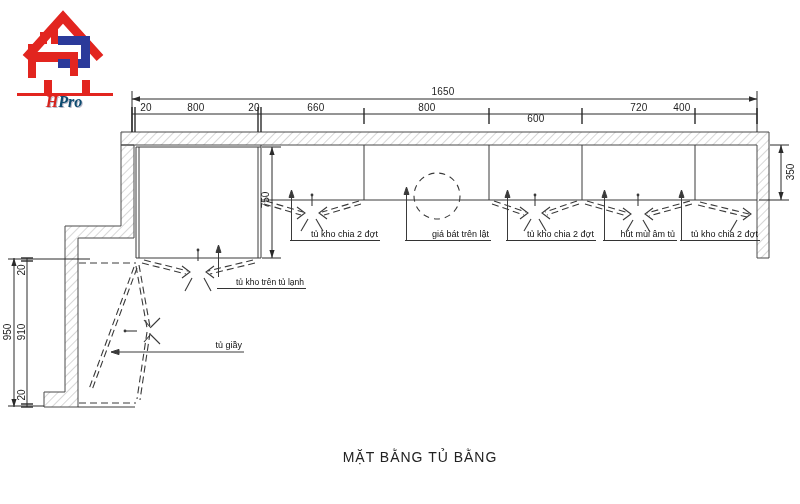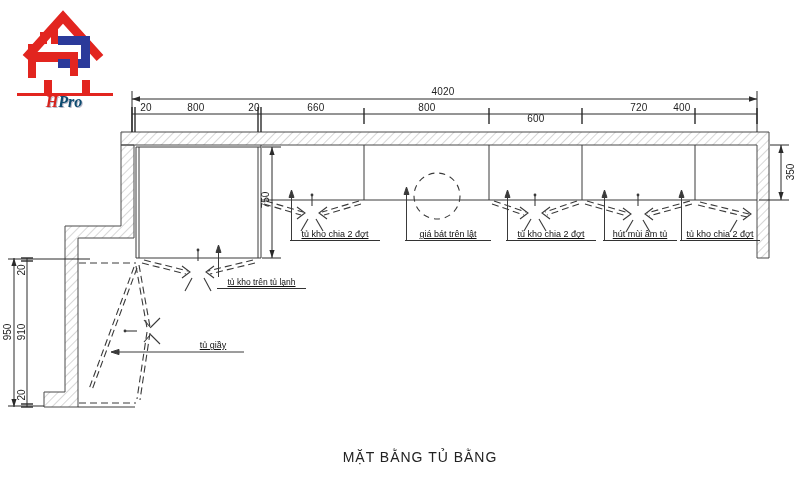--- a/index.html
+++ b/index.html
@@ -11,21 +11,21 @@
   .dimtext{
     position:absolute;font-size:10px;color:#1f1f1f;white-space:nowrap;
     transform:translateX(-50%);letter-spacing:0.2px;
   }
   .vdim{
     position:absolute;font-size:10px;color:#1f1f1f;white-space:nowrap;
     transform:translate(-50%,-50%) rotate(-90deg);
   }
   .cablabel{
     position:absolute;font-size:9px;color:#111;white-space:nowrap;
-    border-bottom:1px solid #333;text-align:center;padding:0 2px 1px 2px;text-decoration:underline;
+    border-bottom:1px solid #333;text-align:right;padding:0 2px 1px 2px;
   }
   .cablabel.noline{border-bottom:none;}
   #title{
     position:absolute;left:420px;top:449px;transform:translateX(-50%);
     font-size:14px;letter-spacing:1px;color:#222;white-space:nowrap;
   }
   #brandtext{
     position:absolute;left:64px;top:93px;transform:translateX(-50%);
     font-family:"Liberation Serif", serif;font-style:italic;font-weight:bold;
     font-size:16px;white-space:nowrap;text-shadow:1px 1px 0 #b9b9c9;
@@ -238,21 +238,21 @@
       <rect x="58" y="36" width="32" height="9"></rect>
       <rect x="81" y="36" width="9" height="32"></rect>
       <rect x="58" y="59" width="32" height="9"></rect>
     </g>
     <rect x="70" y="52" width="8" height="16" fill="#e2251f"></rect>
   </g>
 </svg>
 
 <div id="brandtext"><span class="h">H</span><span class="rest">Pro</span></div>
 
-<div class="dimtext" style="left:443px;top:86px;">4020</div>
+<div class="dimtext" style="left:443px;top:86px;">1650</div>
 <div class="dimtext" style="left:146px;top:102px;">20</div>
 <div class="dimtext" style="left:196px;top:102px;">800</div>
 <div class="dimtext" style="left:254px;top:102px;">20</div>
 <div class="dimtext" style="left:316px;top:102px;text-align:center;">660</div>
 <div class="dimtext" style="left:427px;top:102px;">800</div>
 <div class="dimtext" style="left:536px;top:88px;margin-top:25px;">600</div>
 <div class="dimtext" style="left:639px;top:102px;">720</div>
 <div class="dimtext" style="left:682px;top:102px;">400</div>
 
 <div class="vdim" style="left:265px;top:200px;">750</div>

